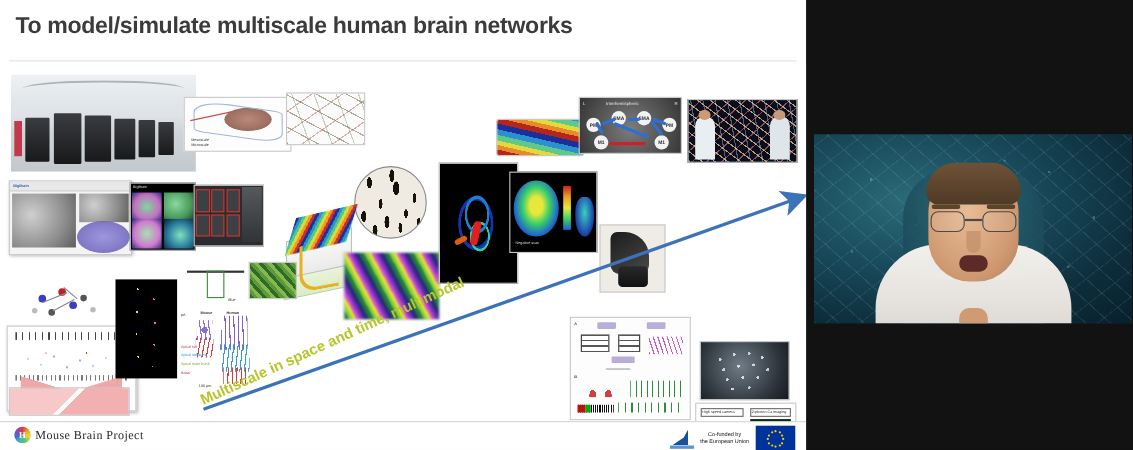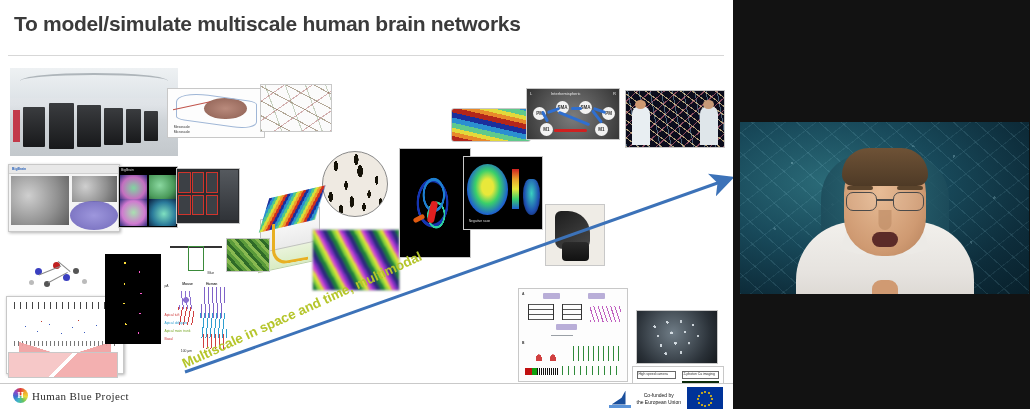--- a/index.html
+++ b/index.html
@@ -596,21 +596,21 @@
       </svg>
       <div id="arrow-label">Multiscale in space and time, multimodal</div>
 
     </div>
 
     <div id="footer-rule"></div>
 
     <div id="footer">
       <div id="hbp-logo-wrap">
         <div id="hbp-mark"></div>
-        <div id="hbp-text">Human Blue Project</div>
+        <div id="hbp-text">Mouse Brain Project</div>
       </div>
       <div id="eu-wrap">
         <div id="ebrains-mark">
           <div id="ebrains-sail"></div>
             <div id="ebrains-base"></div>
         </div>
         <div id="eu-text">
           <div>Co-funded by</div>
           <div>the European Union</div>
         </div>

